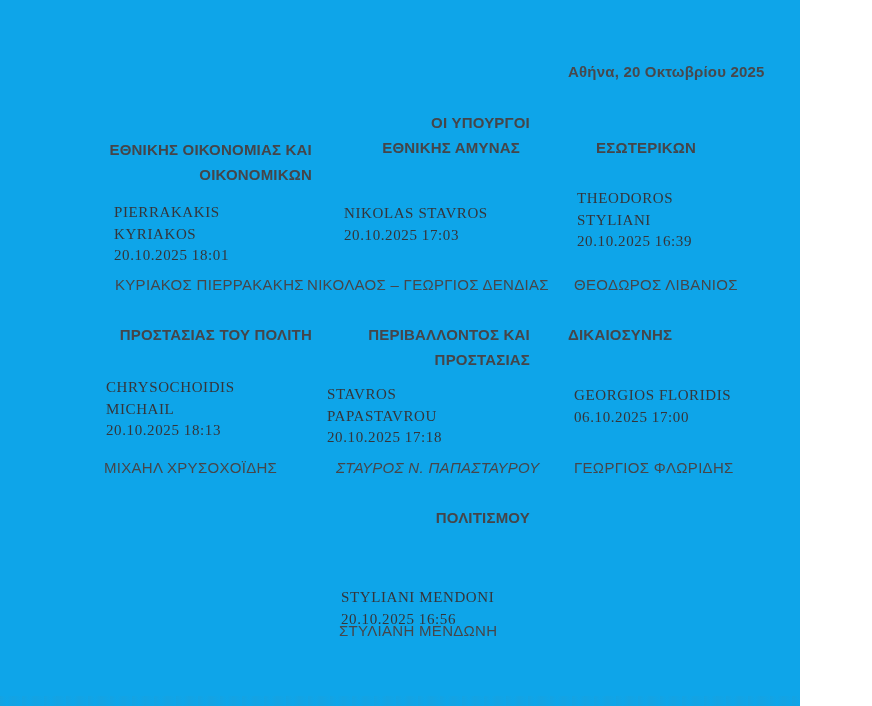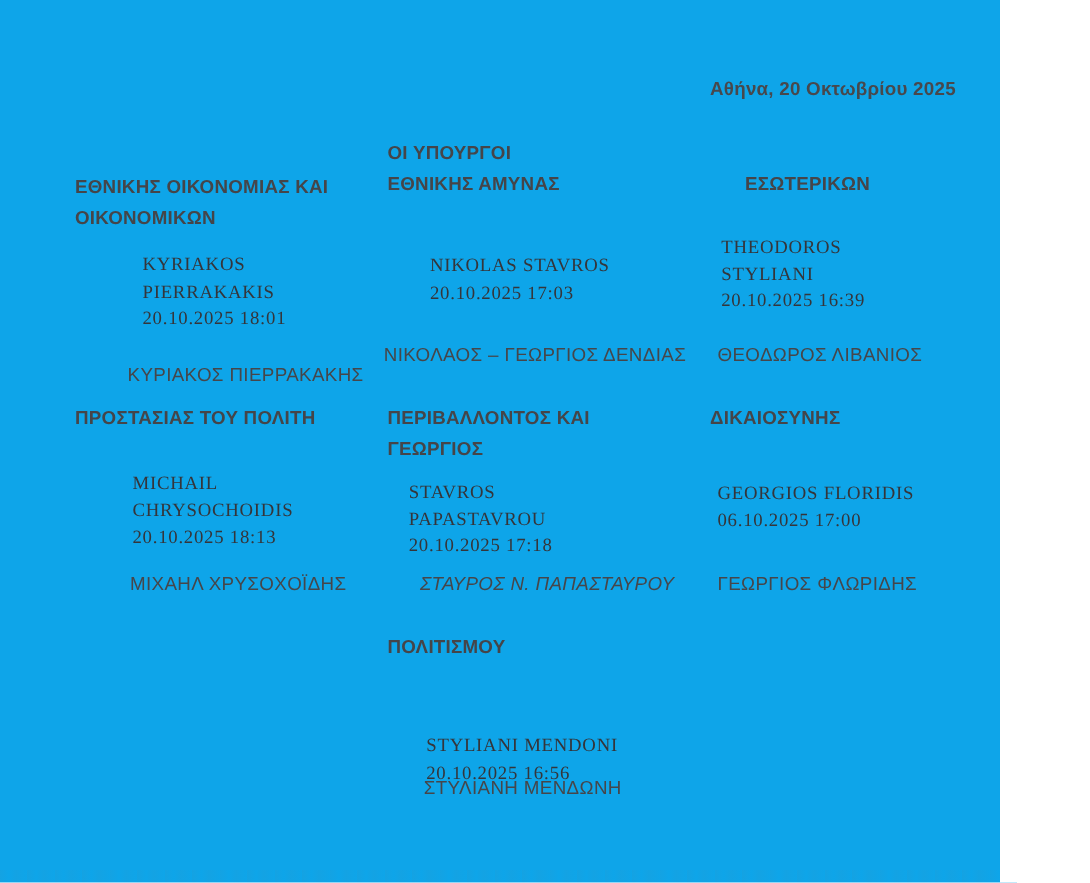--- a/index.html
+++ b/index.html
@@ -25,21 +25,21 @@
     white-space: nowrap;
   }
   .heading {
     font-size: 15px;
     font-weight: bold;
     color: #454549;
     letter-spacing: 0.2px;
     line-height: 25px;
     white-space: nowrap;
   }
-  .heading.centered { text-align: left; }
+  .heading.centered { text-align: right; }
 
   .stamp {
     font-family: "Liberation Serif", serif;
     font-size: 15px;
     color: #35353a;
     letter-spacing: 0.6px;
     line-height: 21.5px;
     white-space: nowrap;
   }
   .signed-name {
@@ -71,29 +71,29 @@
   <div class="abs date-line" style="left:568px; top:63px;">Αθήνα, 20 Οκτωβρίου 2025</div>
 
   <div class="abs heading centered" style="left:310px; top:110px; width:220px;">ΟΙ ΥΠΟΥΡΓΟΙ</div>
 
   <div class="abs">
     <div class="abs heading centered" style="left:60px; top:137px; width:252px;">
       <div>ΕΘΝΙΚΗΣ ΟΙΚΟΝΟΜΙΑΣ ΚΑΙ</div>
       <div>ΟΙΚΟΝΟΜΙΚΩΝ</div>
     </div>
     <div class="abs stamp" style="left:114px; top:202px;">
+      <div>PIERRAKAKIS</div>
       <div>KYRIAKOS</div>
-      <div>PIERRAKAKIS</div>
       <div>20.10.2025 18:01</div>
     </div>
-    <div class="abs signed-name" style="left:102px; top:276px;margin-top:16px;">ΚΥΡΙΑΚΟΣ ΠΙΕΡΡΑΚΑΚΗΣ</div>
+    <div class="abs signed-name" style="left:115px; top:276px;">ΚΥΡΙΑΚΟΣ ΠΙΕΡΡΑΚΑΚΗΣ</div>
   </div>
 
   <div class="abs">
-    <div class="abs heading centered" style="left:310px; top:135px; width:220px;">
+    <div class="abs heading centered" style="left:300px; top:135px; width:220px;">
       <div>ΕΘΝΙΚΗΣ ΑΜΥΝΑΣ</div>
     </div>
     <div class="abs stamp" style="left:344px; top:203px;">
       <div>NIKOLAS STAVROS</div>
       <div>20.10.2025 17:03</div>
     </div>
     <div class="abs signed-name" style="left:307px; top:276px;">ΝΙΚΟΛΑΟΣ – ΓΕΩΡΓΙΟΣ ΔΕΝΔΙΑΣ</div>
   </div>
 
   <div class="abs">
@@ -106,31 +106,31 @@
       <div>20.10.2025 16:39</div>
     </div>
     <div class="abs signed-name" style="left:574px; top:276px;">ΘΕΟΔΩΡΟΣ ΛΙΒΑΝΙΟΣ</div>
   </div>
 
   <div class="abs">
     <div class="abs heading centered" style="left:60px; top:322px; width:252px;">
       <div>ΠΡΟΣΤΑΣΙΑΣ ΤΟΥ ΠΟΛΙΤΗ</div>
     </div>
     <div class="abs stamp" style="left:106px; top:377px;">
+      <div>CHRYSOCHOIDIS</div>
       <div>MICHAIL</div>
-      <div>CHRYSOCHOIDIS</div>
       <div>20.10.2025 18:13</div>
     </div>
     <div class="abs signed-name" style="left:104px; top:459px;">ΜΙΧΑΗΛ ΧΡΥΣΟΧΟΪΔΗΣ</div>
   </div>
 
   <div class="abs">
     <div class="abs heading centered" style="left:310px; top:322px; width:220px;">
       <div>ΠΕΡΙΒΑΛΛΟΝΤΟΣ ΚΑΙ</div>
-      <div>ΓΕΩΡΓΙΟΣ</div>
+      <div>ΠΡΟΣΤΑΣΙΑΣ</div>
     </div>
     <div class="abs stamp" style="left:327px; top:384px;">
       <div>STAVROS</div>
       <div>PAPASTAVROU</div>
       <div>20.10.2025 17:18</div>
     </div>
     <div class="abs signed-name" style="left:336px; top:459px;font-style:italic;">ΣΤΑΥΡΟΣ Ν. ΠΑΠΑΣΤΑΥΡΟΥ</div>
   </div>
 
   <div class="abs">

